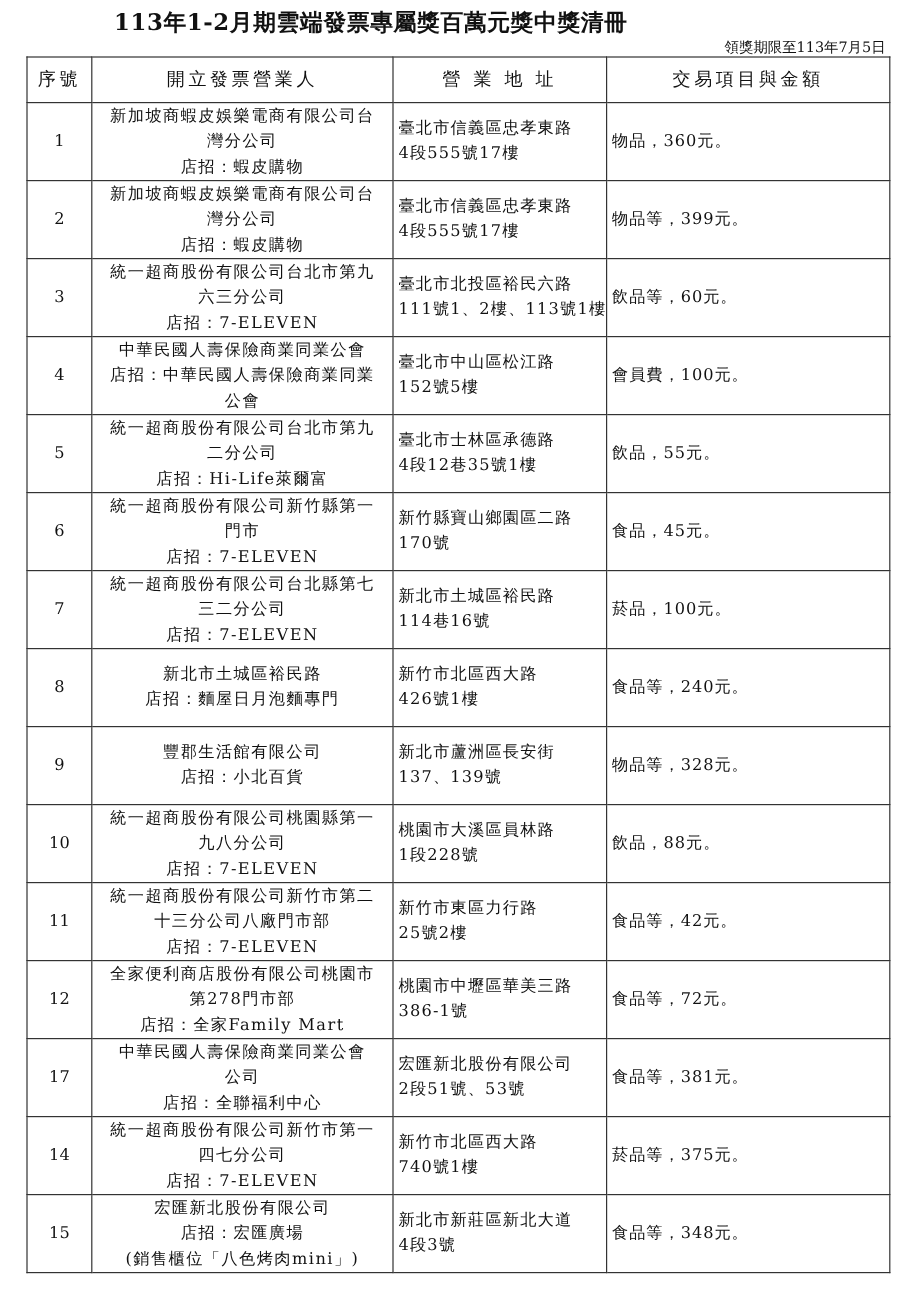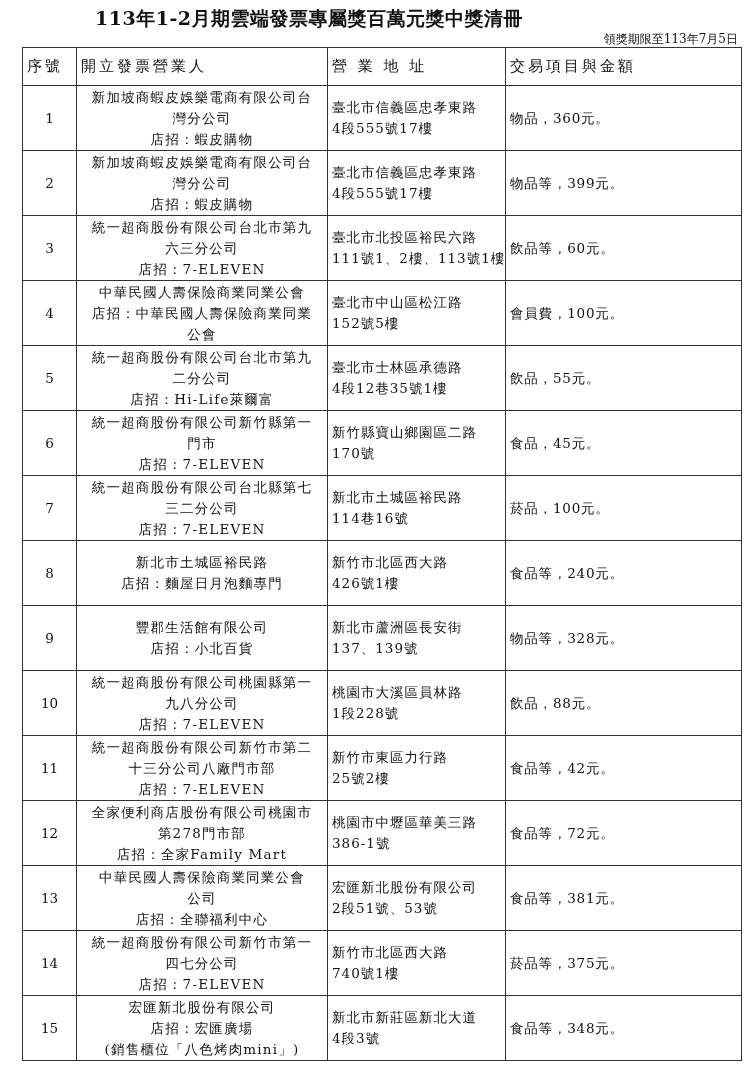--- a/index.html
+++ b/index.html
@@ -4,21 +4,21 @@
 <style>
   html, body { margin:0; padding:0; background:#ffffff; }
   body { width:750px; height:1084px; position:relative; overflow:hidden;
          font-family: "DejaVu Serif", "Liberation Serif", serif; color:#111; }
   .title { position:absolute; top:6px; left:0; width:618px; text-align:center;
            font-size:19px; font-weight:bold; letter-spacing:0.5px; }
   .deadline { position:absolute; top:31px; right:12px; font-size:12px;margin-left:47px; }
   table.list { position:absolute; top:47px; left:22px; width:719px;
                border-collapse:collapse; table-layout:fixed; }
   table.list th, table.list td { border:1.3px solid #333; padding:0 4px; vertical-align:middle; }
-  table.list th { height:37px; font-weight:normal; font-size:15px; letter-spacing:3px; text-align:left; }
+  table.list th { height:37px; font-weight:normal; font-size:15px; letter-spacing:3px; text-align:center; }
   table.list td { height:64px; font-size:13.5px; line-height:21px; }
   td.seq { text-align:center; font-size:14px; }
   td.merchant .line { display:block; white-space:nowrap; letter-spacing:1.2px;text-align:center; }
   td.addr .line { display:block; white-space:nowrap; letter-spacing:1px; }
   td.item { letter-spacing:0.8px; }
   col.c1 { width:54px; } col.c2 { width:251px; } col.c3 { width:178px; } col.c4 { width:236px; }
 </style>
 </head>
 <body>
 
@@ -189,21 +189,21 @@
           <span class="line">第278門市部</span>
           <span class="line">店招：全家Family Mart</span>
         </td>
         <td class="addr">
           <span class="line">桃園市中壢區華美三路</span>
           <span class="line">386-1號</span>
         </td>
         <td class="item">食品等，72元。</td>
       </tr>
       <tr>
-        <td class="seq">13</td>
+        <td class="seq">17</td>
         <td class="merchant">
           <span class="line">中華民國人壽保險商業同業公會</span>
           <span class="line">公司</span>
           <span class="line">店招：全聯福利中心</span>
         </td>
         <td class="addr">
           <span class="line">宏匯新北股份有限公司</span>
           <span class="line">2段51號、53號</span>
         </td>
         <td class="item">食品等，381元。</td>

